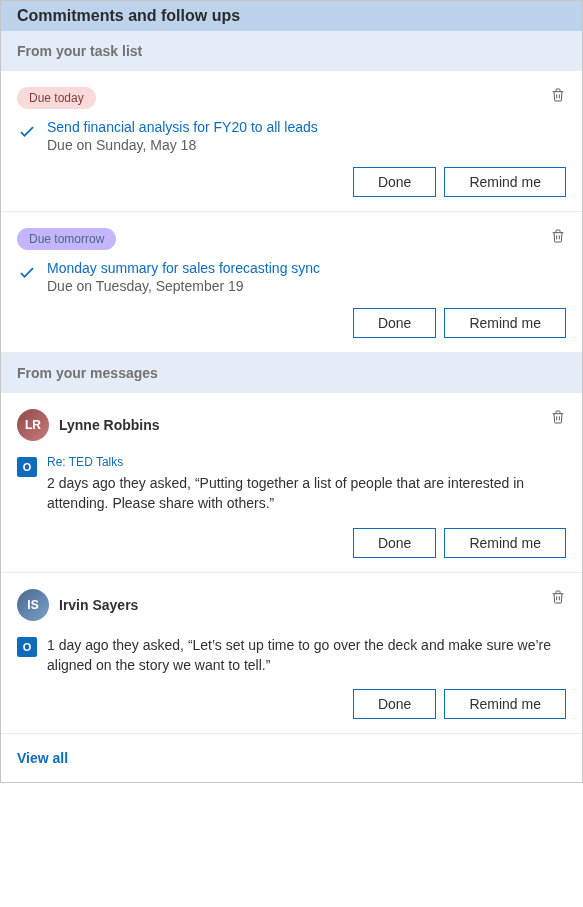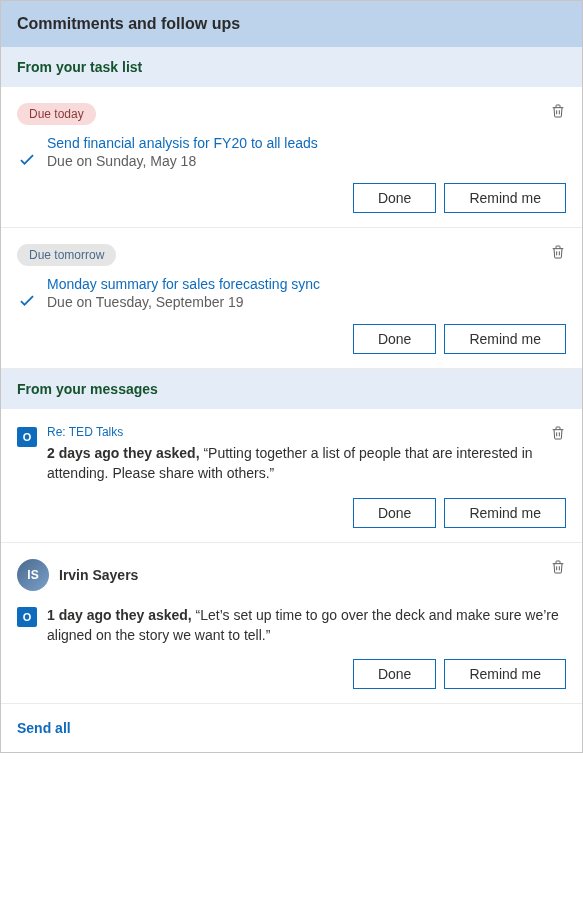--- a/index.html
+++ b/index.html
@@ -9,60 +9,60 @@
       width: 583px;
       font-size: 14px;
       color: #323130;
     }
     .card {
       border: 1px solid #c8c6c4;
       width: 583px;
     }
     .header {
       background: #bcd3eb;
-      padding: 14px 16px;
+      padding: 6px 16px;
       font-weight: 600;
       font-size: 16px;
       color: #2b2b2b;
     }
     .section-header {
       background: #e3ecf7;
       padding: 12px 16px;
       font-weight: 600;
       font-size: 14px;
-      color: #14532d;
+      color: #737373;
     }
     .task-block {
       padding: 16px 16px 14px 16px;
       border-bottom: 1px solid #edebe9;
       position: relative;
     }
     .task-block:last-child { border-bottom: none; }
     .badge {
       display: inline-block;
       padding: 4px 12px;
       border-radius: 12px;
       font-size: 12px;
       margin-bottom: 10px;
     }
     .badge-today { background: #f9dada; color: #8c3a3a; }
-    .badge-tomorrow { background: #e5e5e5; color: #4a6a8a; }
+    .badge-tomorrow { background: #c4b5fd; color: #4a6a8a; }
     .trash-icon {
       position: absolute;
       top: 16px;
       right: 16px;
       width: 16px;
       height: 16px;
       cursor: pointer;
       color: #605e5c;
     }
     .trash-icon svg { width: 16px; height: 16px; stroke: currentColor; fill: none; }
     .task-row {
       display: flex;
-      align-items: flex-end;
+      align-items: flex-start;
       gap: 10px;
       margin-bottom: 14px;
     }
     .check-icon {
       flex-shrink: 0;
       width: 20px;
       height: 20px;
       color: #0f6cbd;
       margin-top: 2px;
     }
@@ -139,21 +139,21 @@
       margin-top: 2px;
     }
     .message-content { flex: 1; }
     .message-subject {
       color: #0f6cbd;
       font-size: 12px;
       cursor: pointer;
       margin-bottom: 4px;
     }
     .message-body { font-size: 14px; line-height: 1.45; color: #323130; }
-    .message-body .prefix { font-weight: 700; }
+    .message-body .prefix { font-weight: 400; }
     .footer {
       padding: 16px;
     }
     .view-all {
       color: #0f6cbd;
       font-size: 14px;
       font-weight: 600;
       cursor: pointer;
     }
   </style>
@@ -221,20 +221,24 @@
   <div class="section-header">
     <span>From your messages</span>
   </div>
 
   <div class="message-block">
     <span class="trash-icon">
       <svg viewBox="0 0 24 24" stroke-width="1.5">
           <path d="M4 7h16M10 11v6M14 11v6M6 7l1 13a1 1 0 001 1h8a1 1 0 001-1l1-13M9 7V4a1 1 0 011-1h4a1 1 0 011 1v3"></path>
         </svg>
     </span>
+    <div class="sender-row">
+      <div class="avatar avatar-1">LR</div>
+      <div class="sender-name">Lynne Robbins</div>
+    </div>
     <div class="message-row">
       <div class="outlook-icon">O</div>
       <div class="message-content">
         <div class="message-subject">Re: TED Talks</div>
         <div class="message-body">
           <span class="prefix">2 days ago they asked,</span><span> “Putting together a list of people that are interested in attending. Please share with others.”</span>
         </div>
       </div>
     </div>
     <div class="button-row">
@@ -261,16 +265,16 @@
         </div>
       </div>
     </div>
     <div class="button-row">
       <button class="btn">Done</button>
       <button class="btn">Remind me</button>
     </div>
   </div>
 
   <div class="footer">
-    <span class="view-all">Send all</span>
+    <span class="view-all">View all</span>
   </div>
 
 </div>
 
 </body></html>

